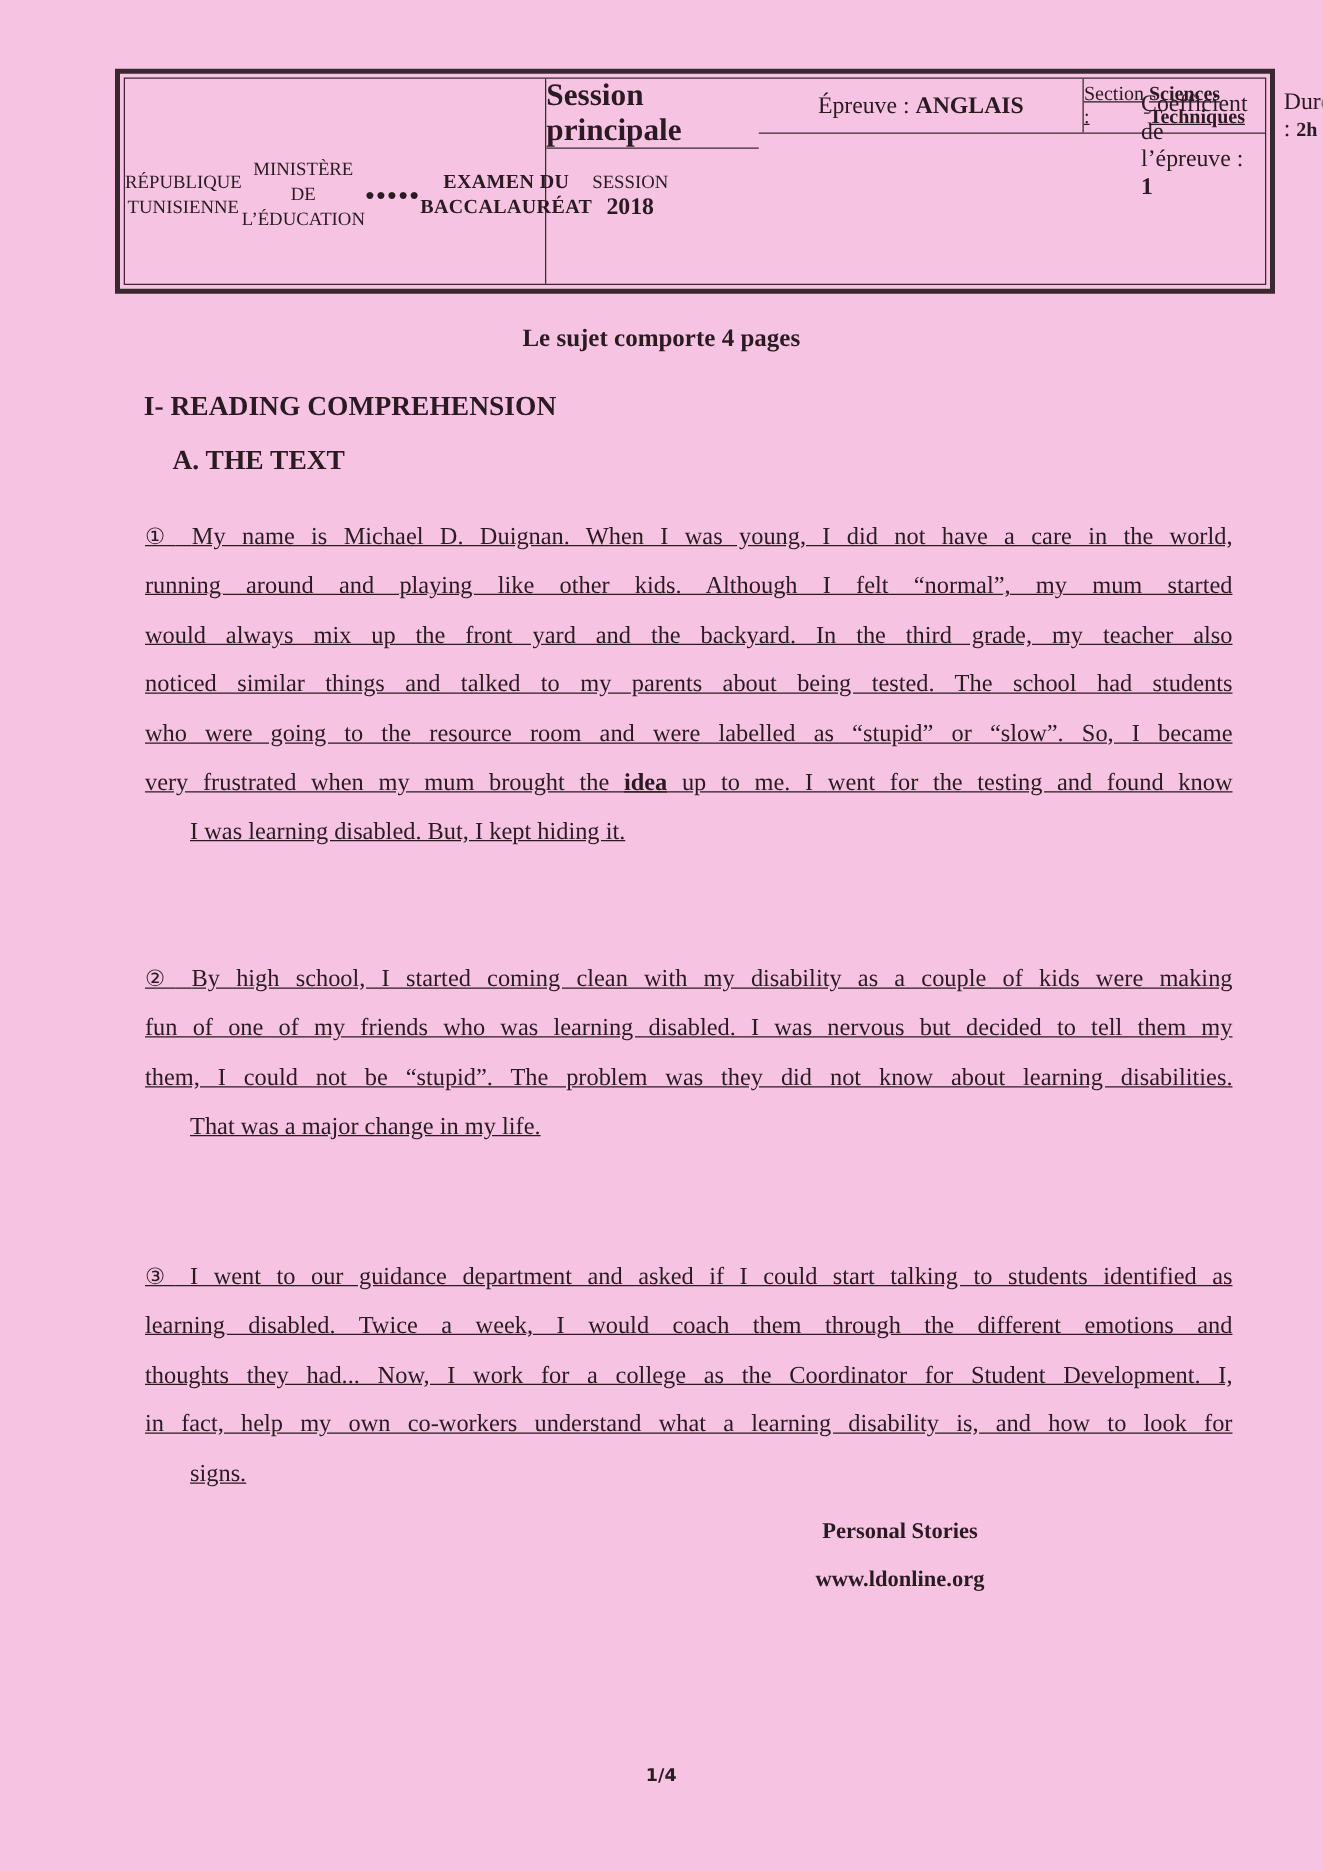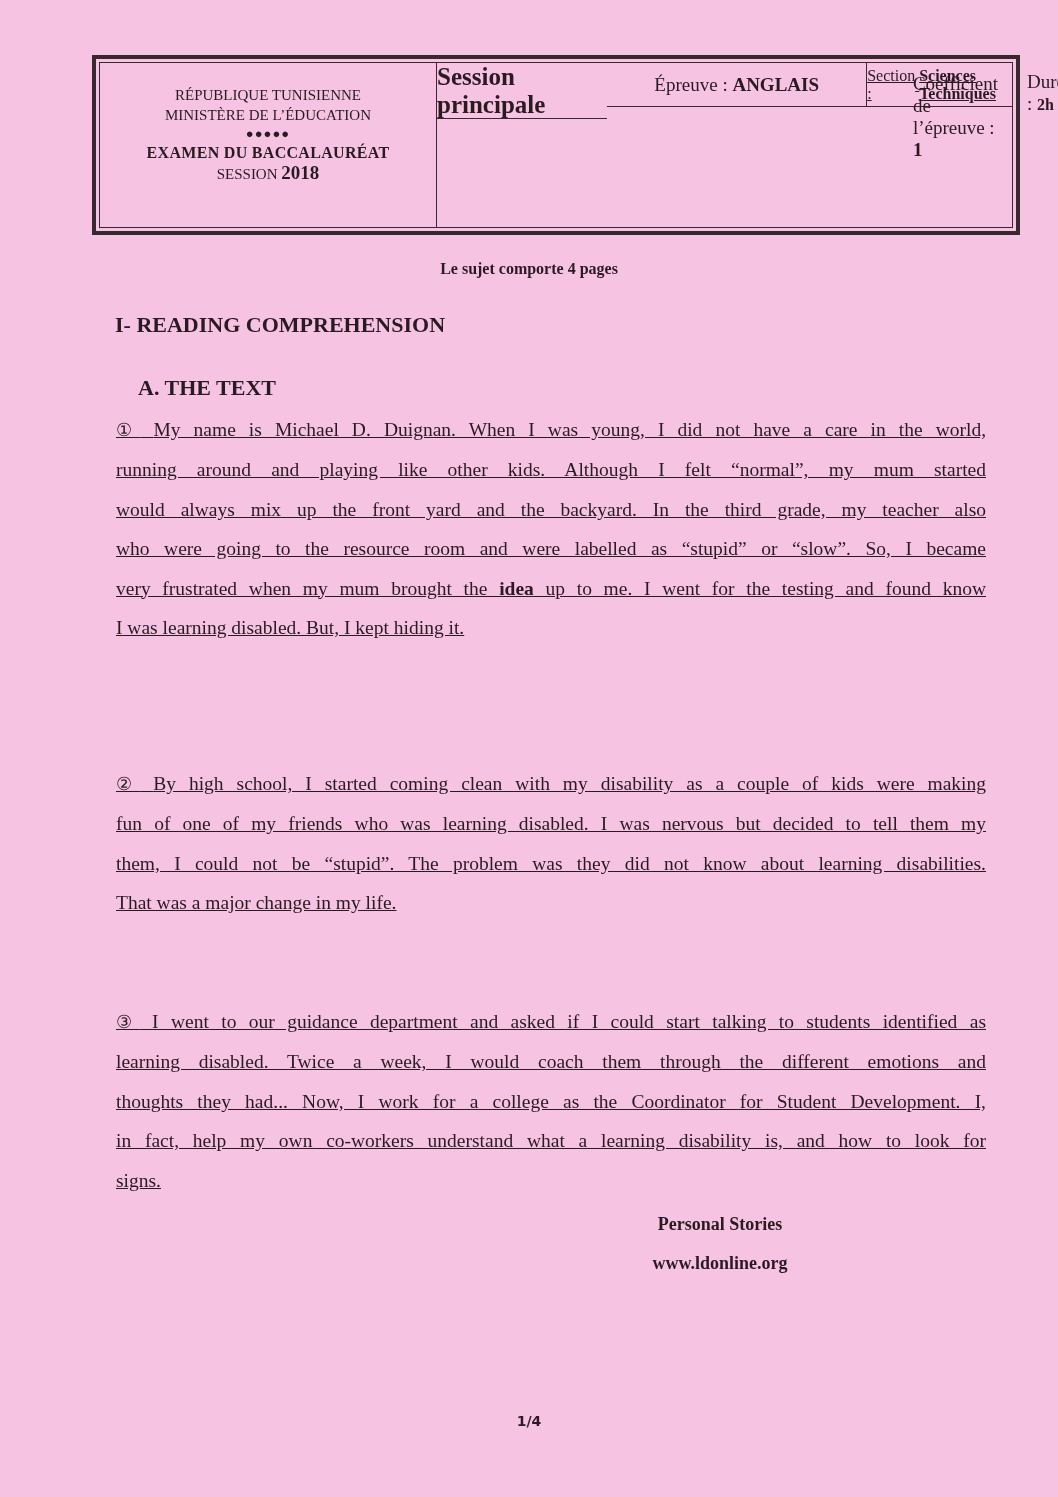--- a/index.html
+++ b/index.html
@@ -23,24 +23,25 @@
   .header-inner {
     width: 100%; height: 100%;
     border: 1.5px solid #3a2830;
     box-sizing: border-box;
     display: flex;
   }
   .left-cell {
     width: 337px;
     border-right: 1.5px solid #3a2830;
     box-sizing: border-box;
-    display: flex; flex-direction: column; align-items: center;
+    display: flex; flex-direction: row; align-items: center;
     padding-top: 22px;
     font-size: 15px; line-height: 20px;
     text-align: center;
+    justify-content: space-between;
   }
   .left-cell .dots { font-size: 13px; letter-spacing: 1px; line-height: 18px; font-weight: bold; }
   .left-cell .exam { font-weight: bold; font-size: 16px; letter-spacing: 0.3px; line-height: 20px; }
   .left-cell .session-year { font-weight: bold; font-size: 19px; }
 
   .right-cell { flex: 1; display: flex; }
   .row-top {
     height: 55px; border-bottom: 1.5px solid #3a2830;
     display: flex; align-items: center; justify-content: center;
     font-weight: bold; font-size: 25px;
@@ -63,35 +64,35 @@
   .b { font-weight: bold; }
   .cell-duree { position: absolute; left: 15px; top: 8px; font-size: 19px; }
   .cell-duree .b { font-size: 16px; margin-top: 48px; }
   .frame {
     position: absolute; left: 165px; top: 7px; width: 128px; height: 56px;
   }
   .cell-coef { position: absolute; right: 14px; top: 10px; font-size: 19px; }
 
   .note {
     position: absolute; left: 0; width: 1058px; top: 260px;
-    text-align: center; font-weight: bold; font-size: 16px;
+    text-align: center; font-weight: bold; font-size: 20px;
   }
   .h1 { position: absolute; left: 115px; top: 312px; font-weight: bold; font-size: 22px; }
-  .h2 { position: absolute; left: 138px; top: 355px; font-weight: bold; font-size: 22px; margin-top: 20px; }
+  .h2 { position: absolute; left: 138px; top: 355px; font-weight: bold; font-size: 22px; }
 
   .para {
     position: absolute; left: 116px; width: 870px;
     font-size: 19.5px; line-height: 39.4px;
     text-align: justify;
   }
   .para-1 { top: 410px; }
   .para-2 { top: 764px; }
   .para-3 { top: 1002px; }
   .para .line { display: block; text-align: justify; text-align-last: justify; white-space: nowrap; text-decoration: underline; }
-  .para .line.last { text-align-last: left; }
+  .para .line.last { text-align-last: left; margin-left: 36px; }
   .num { font-size: 18px; }
   .underline-bold { font-weight: bold; text-decoration: underline; }
 
   .source {
     position: absolute; left: 620px; width: 200px; top: 1205px;
     text-align: center; font-weight: bold; font-size: 18px; line-height: 39px;
   }
   .page-num {
     position: absolute; left: 0; width: 1058px; top: 1413px;
     text-align: center; font-family: "DejaVu Sans", sans-serif; font-weight: bold; font-size: 14px;
@@ -143,20 +144,21 @@
   </div>
 
   <div class="note">Le sujet comporte 4 pages</div>
   <div class="h1">I- READING COMPREHENSION</div>
   <div class="h2">A. THE TEXT</div>
 
   <div class="para para-1">
     <span class="line"><span class="num">①</span> <span>My name is Michael D. Duignan. When I was young, I did not have a care in the world,</span></span>
     <span class="line">running around and playing like other kids. Although I felt “normal”, my mum started</span>
     <span class="line">would always mix up the front yard and the backyard. In the third grade, my teacher also</span>
+    <span class="line">noticed similar things and talked to my parents about being tested. The school had students</span>
     <span class="line">who were going to the resource room and were labelled as “stupid” or “slow”. So, I became</span>
     <span class="line"><span>very frustrated when my mum brought the </span><span class="underline-bold">idea</span><span> up to me. I went for the testing and found know</span></span>
     <span class="line last">I was learning disabled. But, I kept hiding it.</span>
   </div>
 
   <div class="para para-2">
     <span class="line"><span class="num">②</span> <span>By high school, I started coming clean with my disability as a couple of kids were making</span></span>
     <span class="line">fun of one of my friends who was learning disabled. I was nervous but decided to tell them my</span>
     <span class="line">them, I could not be “stupid”. The problem was they did not know about learning disabilities.</span>
     <span class="line last">That was a major change in my life.</span>

